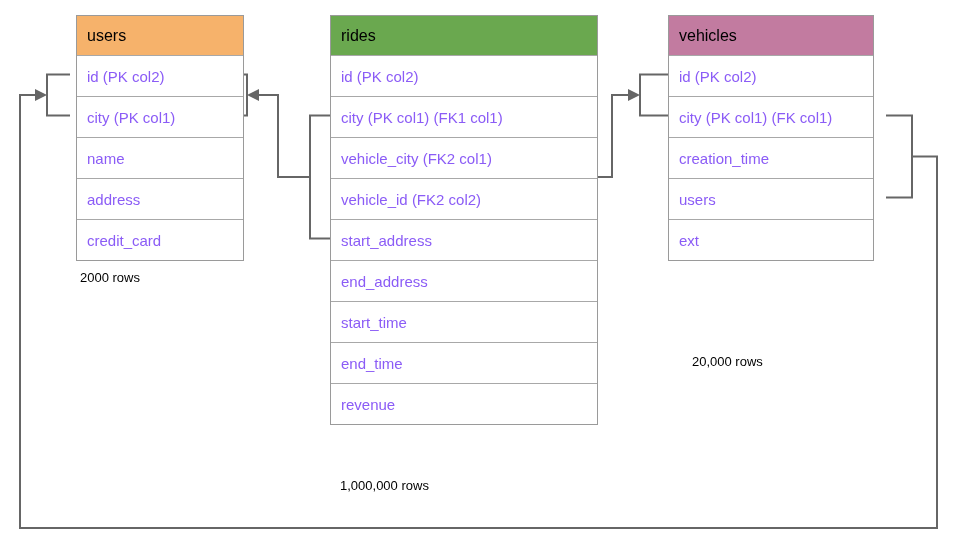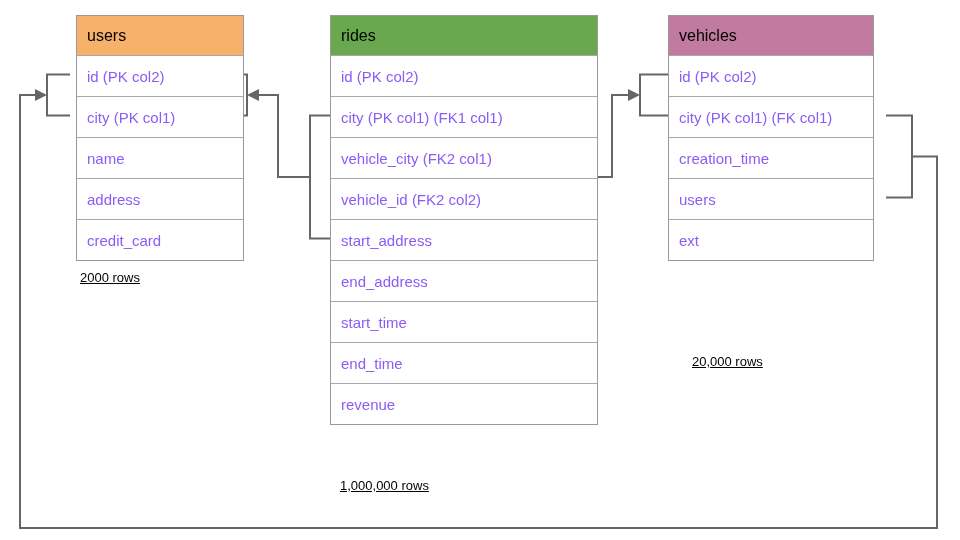--- a/index.html
+++ b/index.html
@@ -51,21 +51,20 @@
 
   #t-users    { left: 76px;  top: 15px; width: 168px; }
   #t-rides    { left: 330px; top: 15px; width: 268px; }
   #t-vehicles { left: 668px; top: 15px; width: 206px; }
 
   .rowcount {
     position: absolute;
     font-size: 13px;
     color: #000000;
     white-space: nowrap;
-    text-decoration: underline;
   }
   #rc-users    { left: 80px;  top: 270px; }
   #rc-rides    { left: 340px; top: 478px; }
   #rc-vehicles { left: 692px; top: 354px; }
 
   #wires {
     position: absolute;
     left: 0; top: 0;
     width: 960px; height: 540px;
     pointer-events: none;

